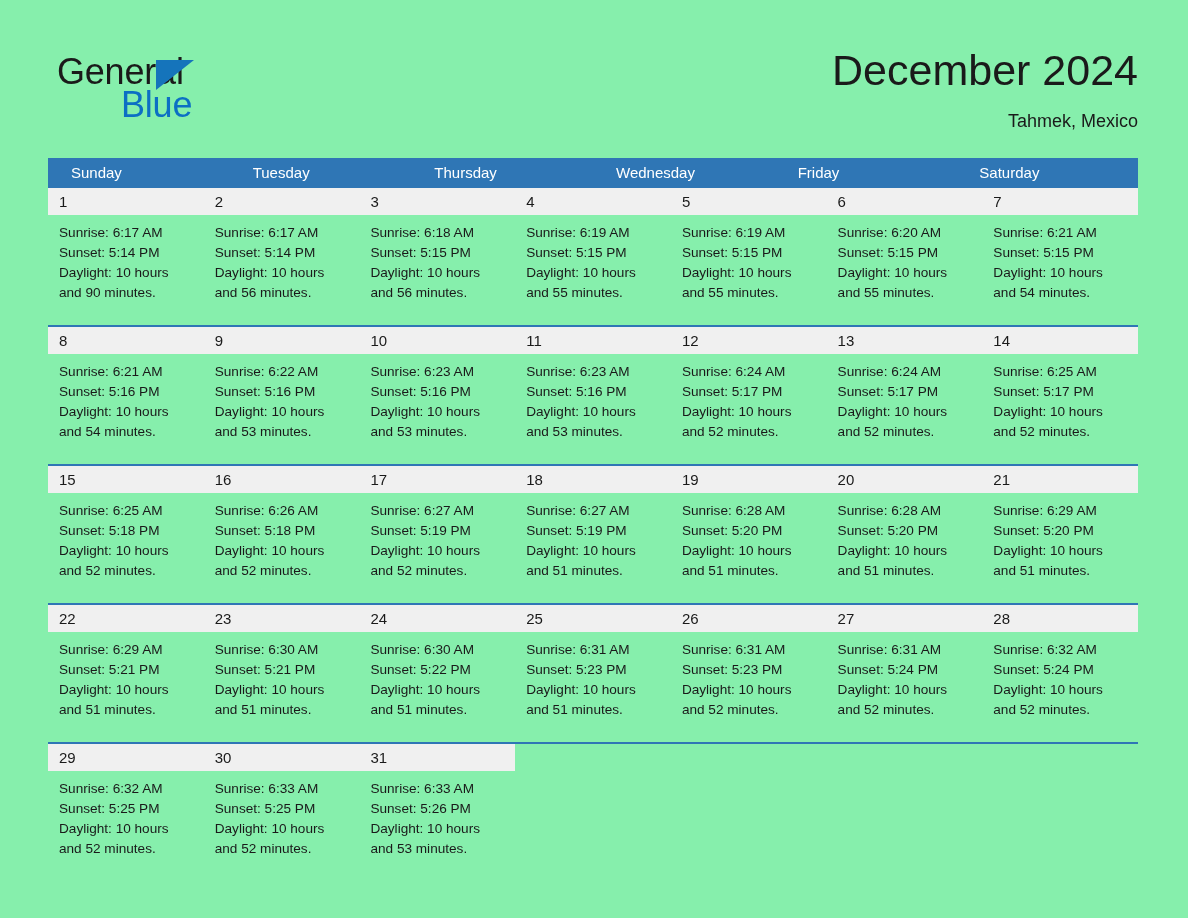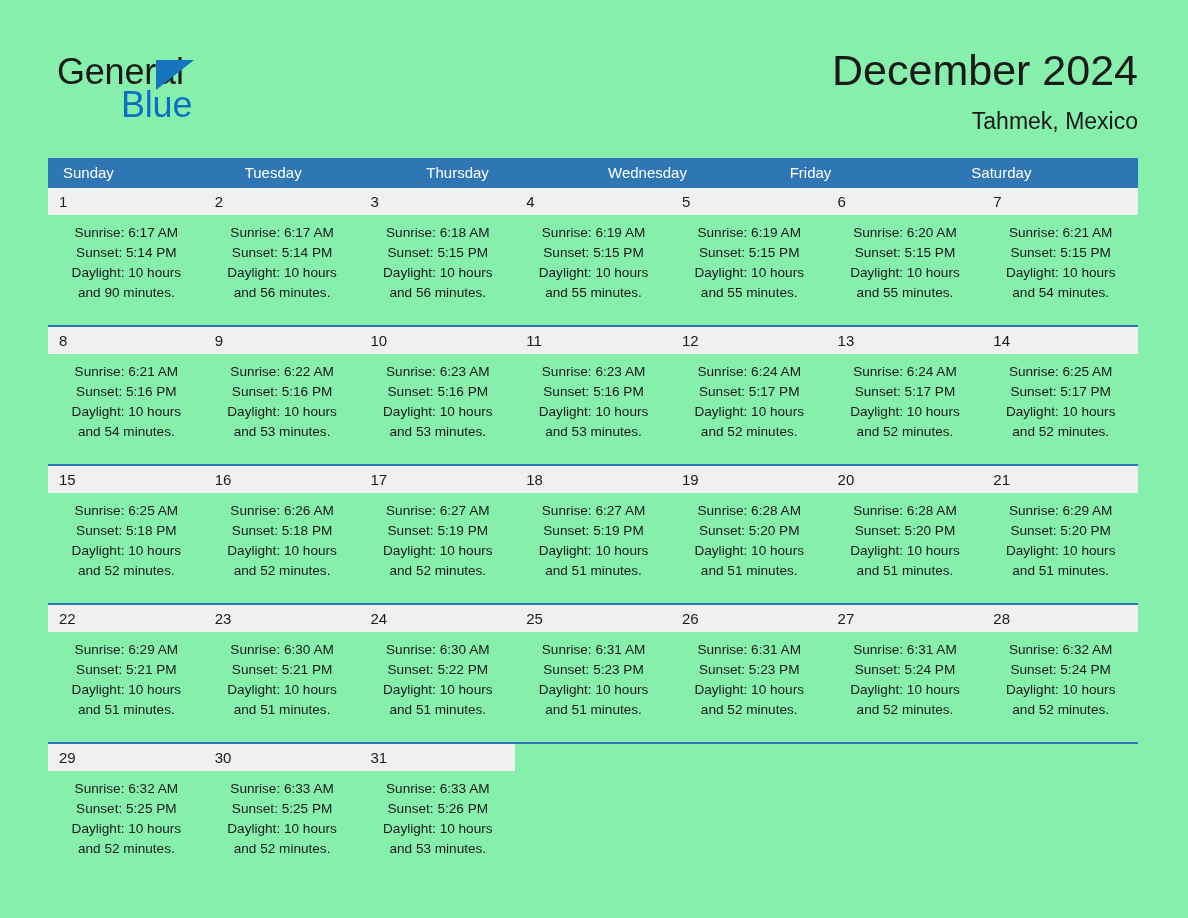--- a/index.html
+++ b/index.html
@@ -75,21 +75,21 @@
   }
   .month-title {
     font-size: 43px;
     line-height: 52px;
     color: #1a1a1a;
     font-weight: 400;
     letter-spacing: 0px;
   }
   .location-title {
     margin-top: 10px;
-    font-size: 23px;
+    font-size: 18px;
     line-height: 30px;
     color: #1a1a1a;
     font-weight: 400;
   }
 
   
   .calendar {
     position: absolute;
     left: 48px;
     top: 158px;
@@ -100,21 +100,21 @@
     display: flex;
     width: 100%;
     background: #2f76b5;
     height: 30px;
   }
   .weekday-cell {
     flex: 1 1 0;
     color: #ffffff;
     font-size: 15px;
     line-height: 30px;
-    padding-left: 15px;
+    padding-left: 23px;
     white-space: nowrap;
     overflow: hidden;
   }
 
   .week-row {
     width: 100%;
     border-top: 2px solid #2f76b5;
   }
   .week-row.first { border-top: none; }
 
@@ -136,21 +136,20 @@
     padding-left: 11px;
   }
   .daynum {
     font-size: 15px;
     line-height: 27px;
     color: #1a1a1a;
   }
 
   .day-body {
     padding: 8px 10px 0 11px;
-    text-align: center;
   }
   .day-body .line {
     font-size: 13.6px;
     line-height: 20px;
     color: #1a1a1a;
     white-space: nowrap;
   }
   .day-cell.empty .day-body { visibility: hidden; }
 </style>
 </head>

